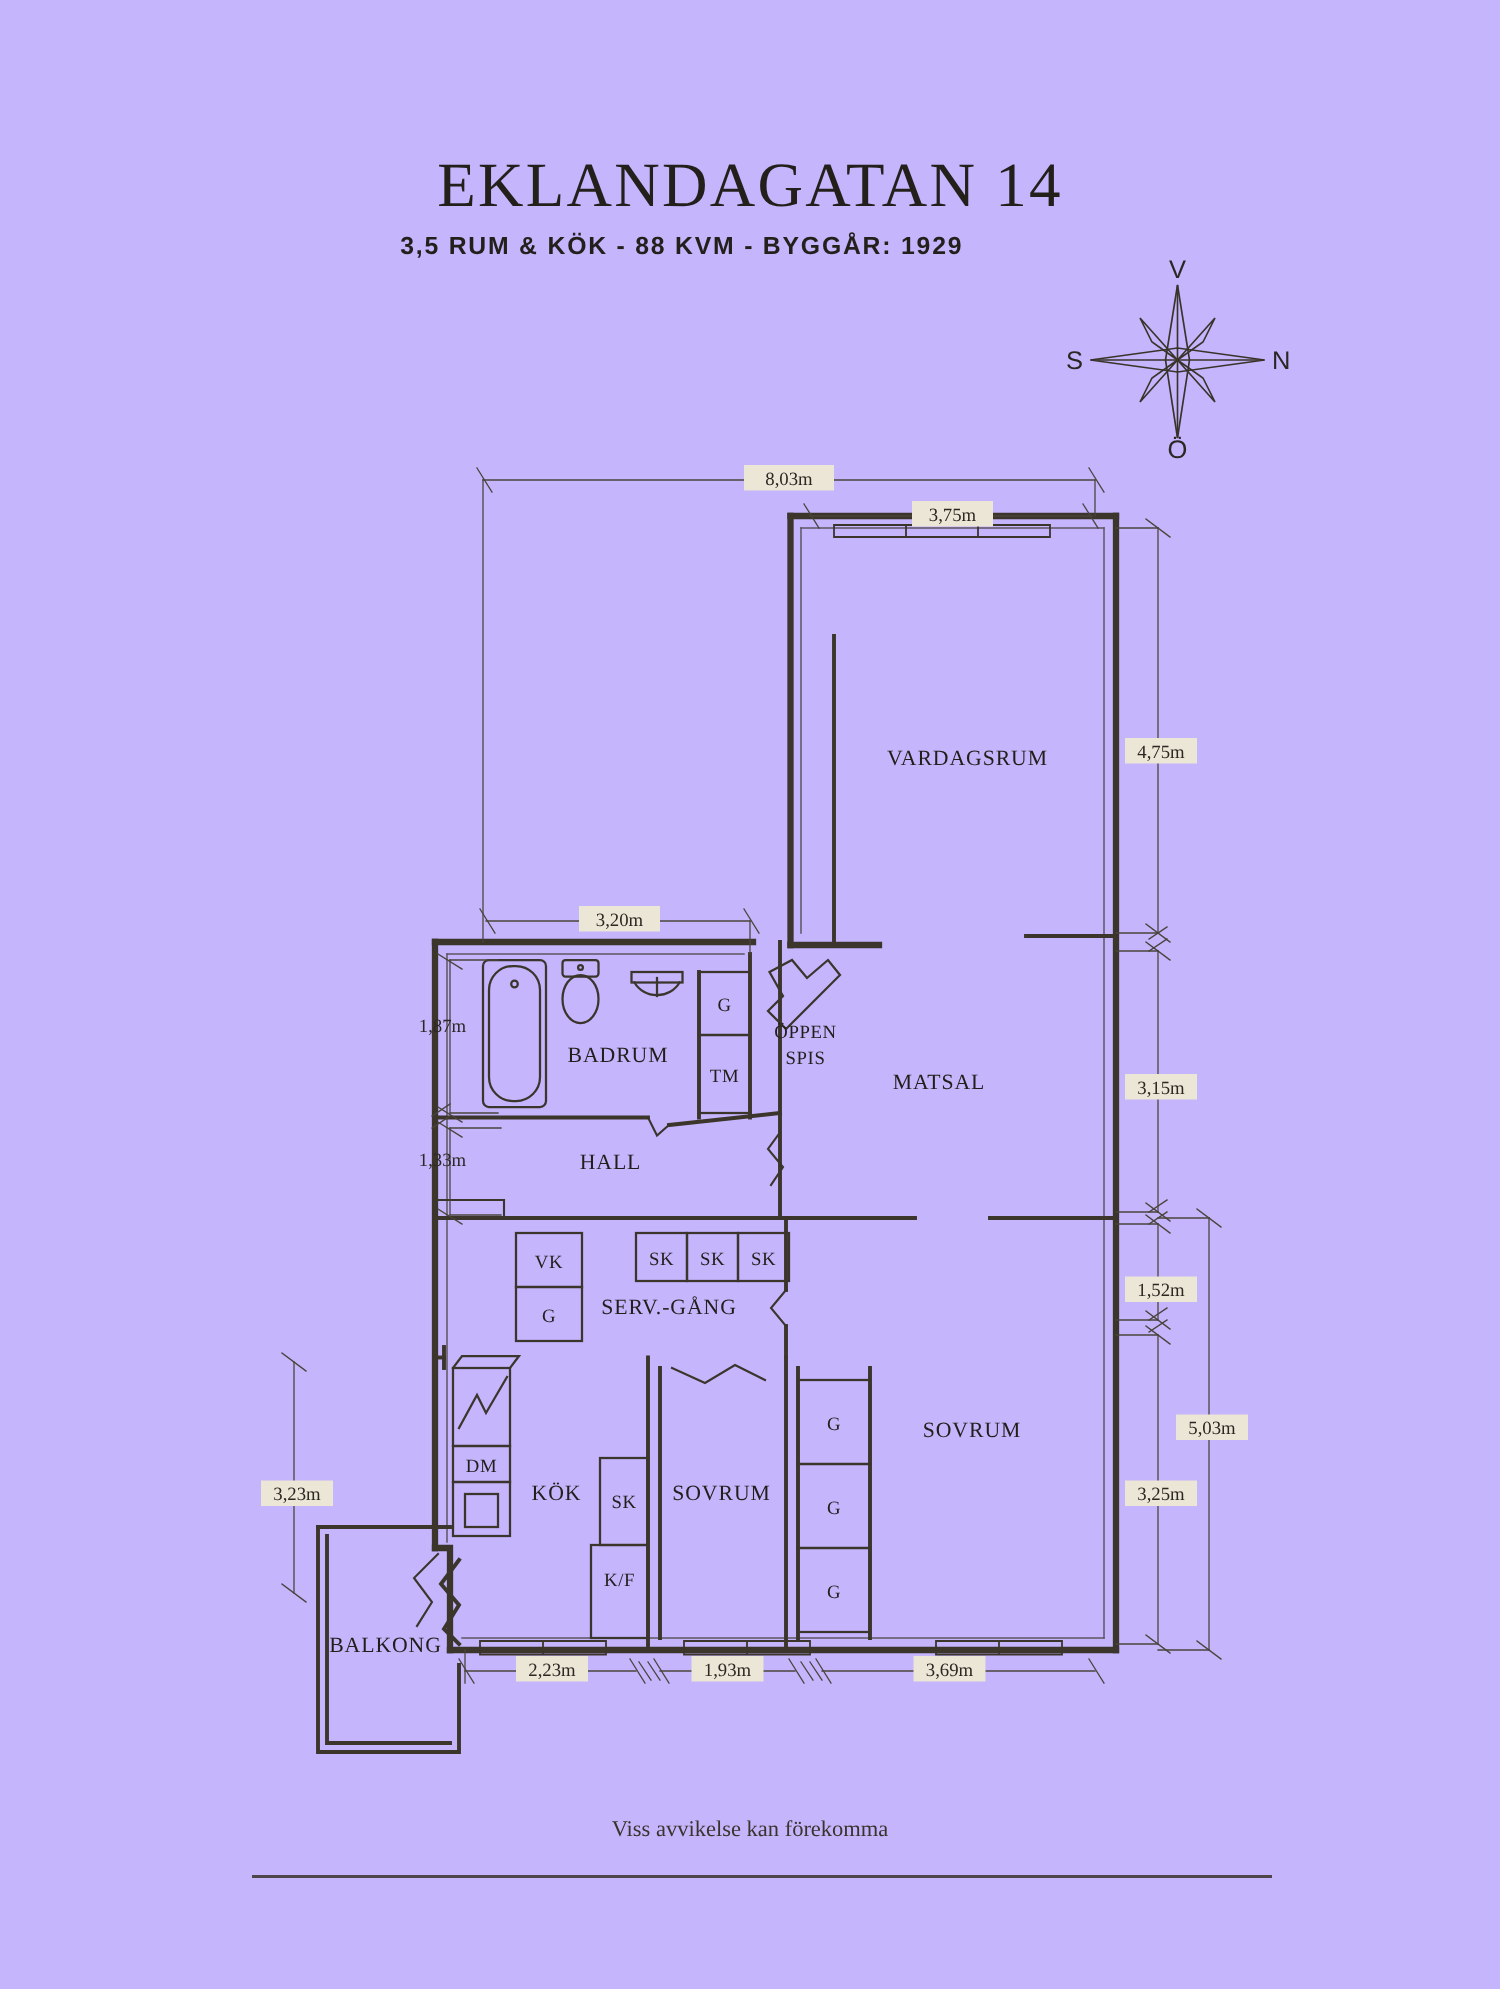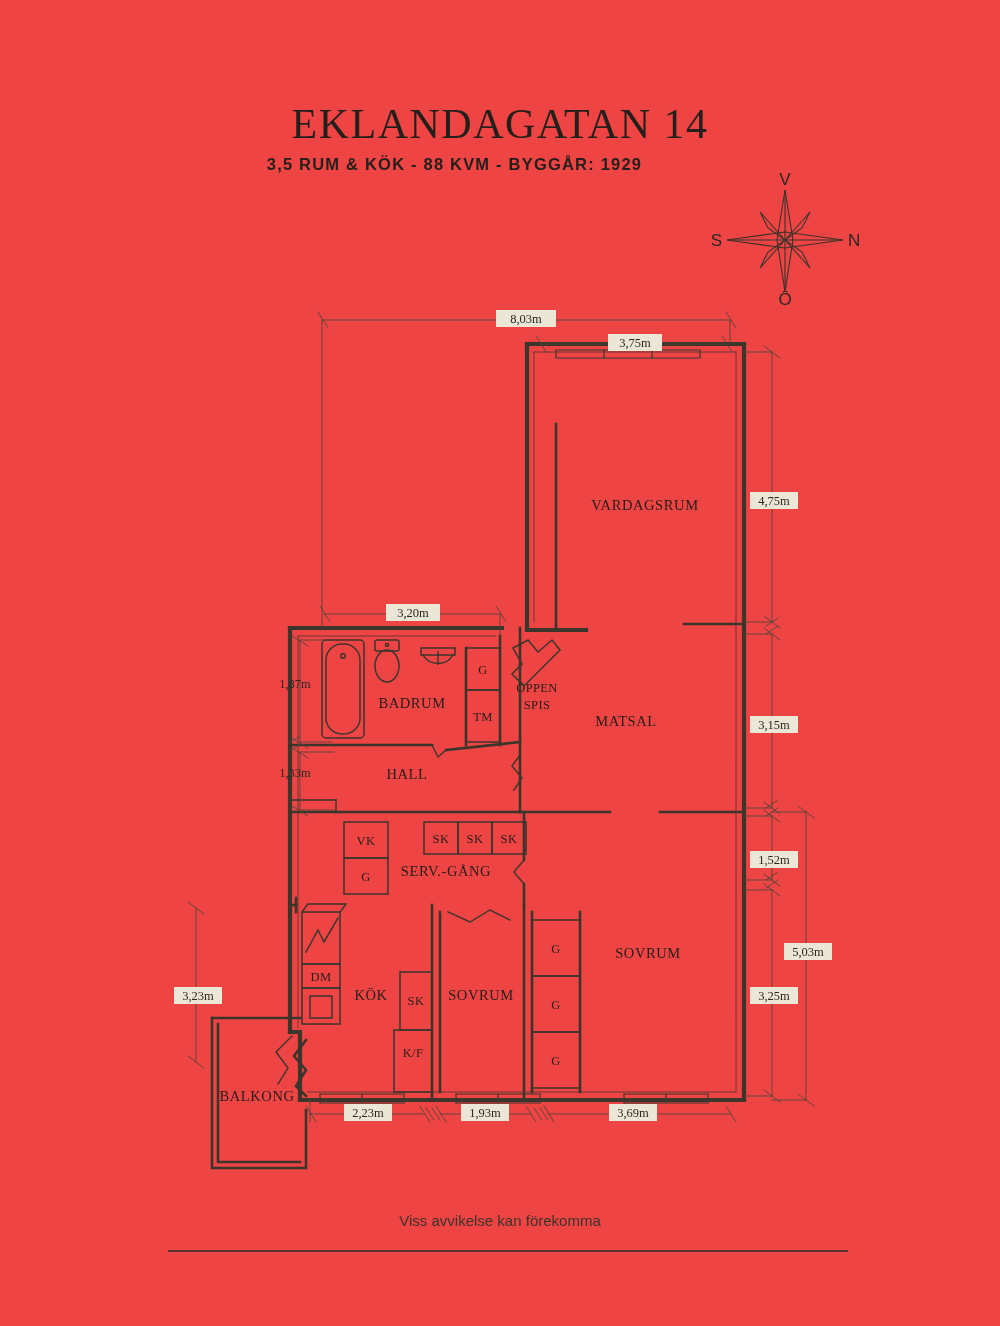--- a/index.html
+++ b/index.html
@@ -4,21 +4,21 @@
 <style>
   html, body {
     margin: 0;
     padding: 0;
     background: #ece6d6;
   }
   #page {
     position: relative;
     width: 1000px;
     height: 1326px;
-    background: #ef4444;
+    background: #c4b5fd;
     overflow: hidden;
     font-family: "Liberation Serif", serif;
     color: #2b2722;
   }
   #title {
     position: absolute;
     top: 100px;
     left: 0;
     width: 1000px;
     text-align: center;
@@ -39,21 +39,21 @@
     font-weight: bold;
     letter-spacing: 1.2px;
     color: #231f1b;
   }
   #footer-note {
     position: absolute;
     top: 1212px;
     left: 0;
     width: 1000px;
     text-align: center;
-    font-family: Liberation Sans, sans-serif;
+    font-family: Liberation Serif, serif;
     font-size: 15px;
     color: #3a342c;
   }
   #bottom-rule {
     position: absolute;
     left: 168px;
     top: 1250px;
     width: 680px;
     height: 1.6px;
     background: #3a332a;

